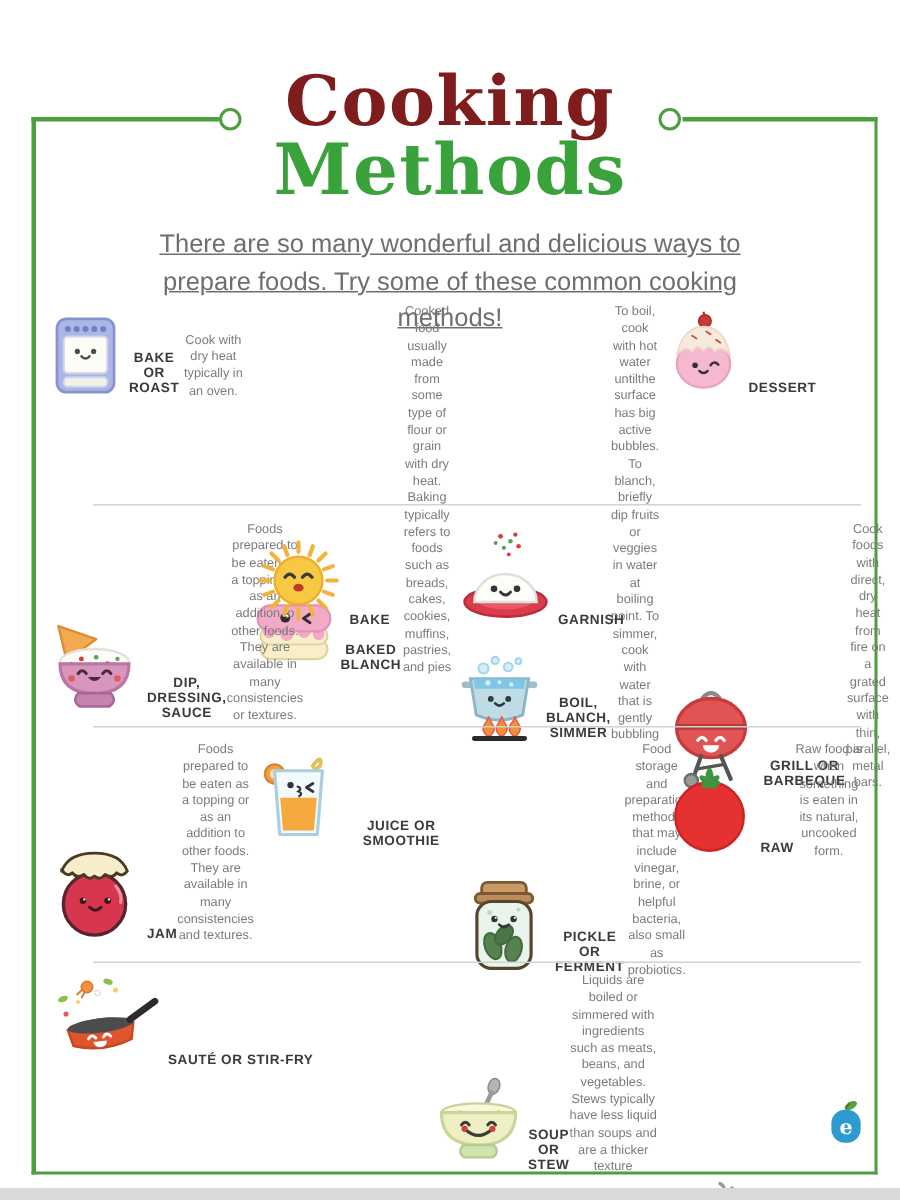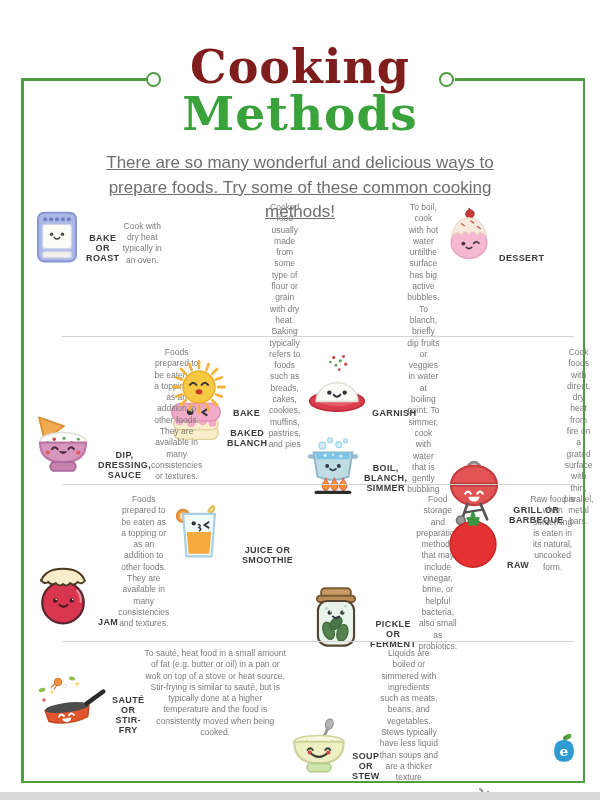--- a/index.html
+++ b/index.html
@@ -330,21 +330,20 @@
           <path d="M18,34 q22,-9 44,0 l-2.5,11 q-19.5,7 -39,0 z" fill="#e0552e" stroke="#c24a1f" stroke-width="1.6"></path>
           <ellipse cx="40" cy="33.5" rx="22" ry="4.8" fill="#4c4c4c"></ellipse>
           <path d="M60,32 l18,-10" stroke="#2b2b2b" stroke-width="4.5" stroke-linecap="round"></path>
           <path d="M31,41.5 q2.5,-3.5 5,0" stroke="#ffffff" stroke-width="1.9" fill="none" stroke-linecap="round"></path>
           <path d="M41,41.5 q2.5,-3.5 5,0" stroke="#ffffff" stroke-width="1.9" fill="none" stroke-linecap="round"></path>
           <path d="M34,44 a4.5,4 0 0 0 9,0 z" fill="#ffffff"></path>
         </g>
       </svg>
     </div>
     <div class="item-title">SAUTÉ OR STIR-FRY</div>
-    <div class="item-desc">To sauté, heat food in a small amount of fat (e.g. butter or oil) in a pan or wok on top of a stove or heat source. Stir-frying is similar to sauté, but is typically done at a higher temperature and the food is consistently moved when being cooked.</div>
   </div>
   <div class="cell cell-soup">
     <div class="icon">
       <svg viewBox="0 0 64 64" width="66" height="66">
         <ellipse cx="42" cy="6" rx="3.6" ry="5.2" fill="#b5b5b5" stroke="#8a8a8a" stroke-width="1" transform="rotate(18 42 6)"></ellipse>
         <line x1="40.5" y1="10" x2="35" y2="22" stroke="#9a9a9a" stroke-width="3" stroke-linecap="round"></line>
         <ellipse cx="32" cy="23" rx="24" ry="6" fill="#f7f8dc" stroke="#cdd29a" stroke-width="1.5"></ellipse>
         <circle cx="20" cy="22.5" r="1.4" fill="#e8d98a"></circle>
           <circle cx="28" cy="24.5" r="1.3" fill="#e8d98a"></circle>
           <circle cx="45" cy="22.5" r="1.4" fill="#e8d98a"></circle>

